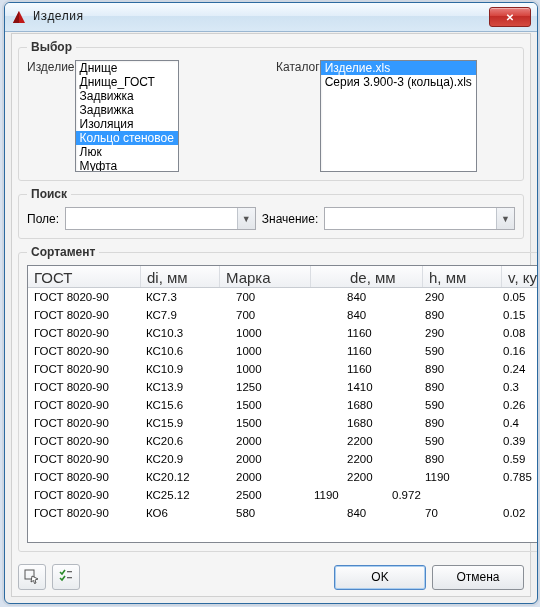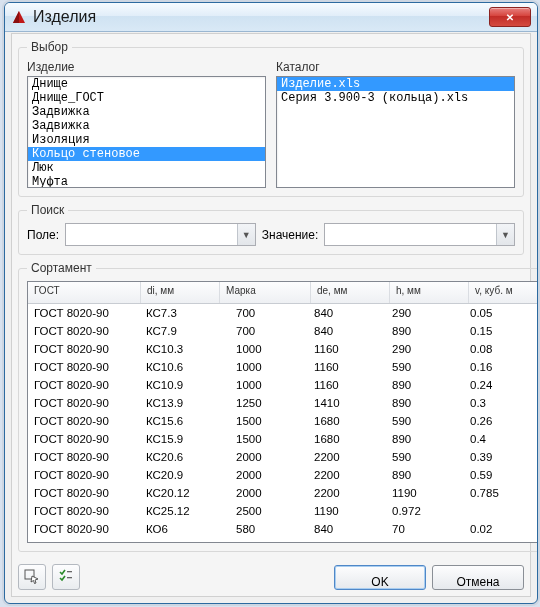--- a/index.html
+++ b/index.html
@@ -36,21 +36,22 @@
     width: 16px;
     height: 16px;
     margin-right: 6px;
     display: flex;
     align-items: center;
     justify-content: center;
   }
   .titlebar .title {
     flex: 1;
     color: #1a1a1a;
-    font-size: 16px;
+    font-size: 12px;
+    font-family: Liberation Mono, monospace;
   }
   .titlebar .close-btn {
     width: 40px;
     height: 18px;
     background: linear-gradient(to bottom, #e7807e 0%, #d6423b 45%, #c22c27 46%, #d44a3f 100%);
     border: 1px solid #8b2320;
     border-radius: 3px;
     color: #fff;
     display: flex;
     align-items: center;
@@ -76,42 +77,41 @@
   fieldset.groupbox {
     border: 1px solid #d8d8d8;
     border-radius: 3px;
     margin: 0 0 6px 0;
     padding: 6px 8px 8px 8px;
   }
   fieldset.groupbox > legend {
     padding: 0 4px;
     color: #333;
     font-size: 12px;
+    font-weight: bold;
   }
   .top-row {
     display: flex;
     gap: 10px;
   }
   .col {
     flex: 1;
     display: flex;
-    flex-direction: column;
   }
   .col-label {
     margin-bottom: 2px;
     color: #333;
   }
   .listbox {
     height: 110px;
     background: #fff;
     border: 1px solid #828790;
     overflow-y: scroll;
     overflow-x: hidden;
     box-shadow: inset 1px 1px 2px rgba(0,0,0,0.06);
-    font-family: Liberation Mono, monospace;
   }
   .listbox .item {
     padding: 0 4px;
     line-height: 14px;
     height: 14px;
     white-space: nowrap;
     cursor: default;
   }
   .listbox .item.selected {
     background: #3399ff;
@@ -167,21 +167,21 @@
   .thead {
     display: flex;
     background: linear-gradient(to bottom, #fdfdfe, #eef0f3);
     border-bottom: 1px solid #c8ccd2;
     height: 21px;
   }
   .thead .th {
     padding: 3px 6px;
     border-right: 1px solid #dadde2;
     color: #333;
-    font-size: 10px;
+    font-size: 15px;
     white-space: nowrap;
     overflow: hidden;
   }
   .tbody {
     flex: 1;
     overflow-y: auto;
   }
   .tr {
     display: flex;
     height: 18px;
@@ -189,21 +189,21 @@
   }
   .td {
     padding: 0 6px;
     white-space: nowrap;
     overflow: hidden;
     font-size: 11.5px;
   }
   .c0 { width: 100px; }
   .c1 { width: 78px; }
   .c2 { width: 66px; }
-  .c3 { width: 66px; }
+  .c3 { width: 66px; margin-left: 33px; }
   .c4 { width: 66px; }
   .c5 { width: 68px; }
   .footer {
     display: flex;
     align-items: center;
     padding-top: 6px;
     gap: 6px;
   }
   .icon-btn {
     width: 26px;
@@ -217,21 +217,21 @@
     cursor: pointer;
   }
   .spacer { flex: 1; }
   .btn {
     min-width: 70px;
     height: 23px;
     border: 1px solid #8a8f96;
     background: linear-gradient(to bottom, #fdfdfe, #e6e9ed);
     border-radius: 3px;
     display: flex;
-    align-items: flex-end;
+    align-items: center;
     justify-content: center;
     cursor: pointer;
     padding: 0 10px;
   }
   .btn.default {
     border-color: #4f87c7;
     box-shadow: 0 0 0 1px #a8cdf0 inset;
   }
   ::-webkit-scrollbar { width: 17px; }
   ::-webkit-scrollbar-track { background:#f0f0f0; border-left:1px solid #dadde2; }

